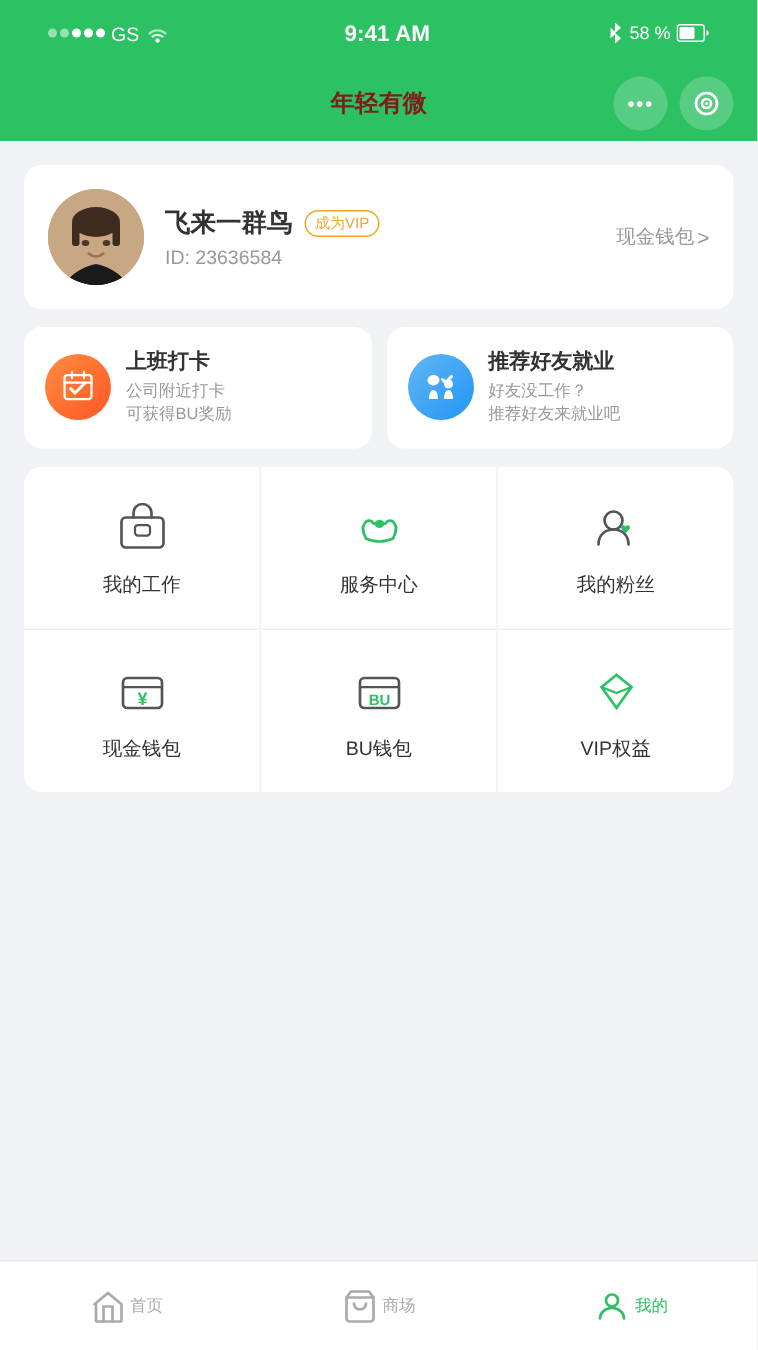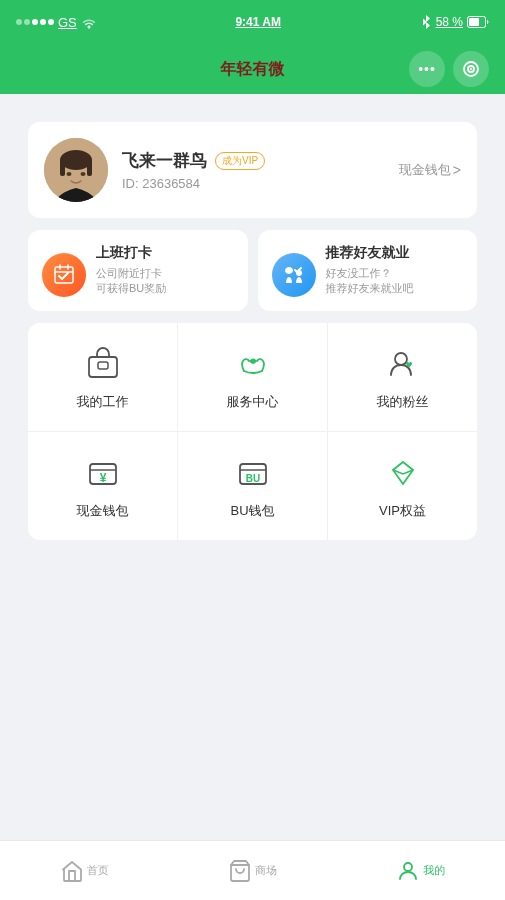--- a/index.html
+++ b/index.html
@@ -13,28 +13,27 @@
       position: relative;
     }
 
     
     .status-bar {
       background: #2cc163;
       height: 44px;
       display: flex;
       align-items: center;
       justify-content: space-between;
-      padding: 0 16px;
+      padding: 0 32px;
       color: white;
       font-size: 13px;
       font-weight: 500;
-      text-decoration: underline;
     }
     .status-left { display: flex; align-items: center; gap: 4px; }
-    .status-center { font-size: 12px; font-weight: 600; }
+    .status-center { font-size: 15px; font-weight: 600; }
     .status-right { display: flex; align-items: center; gap: 4px; font-size: 12px; }
     .signal-dots { display: flex; gap: 2px; align-items: center; }
     .dot { width: 6px; height: 6px; border-radius: 50%; background: white; opacity: 0.5; }
     .dot.active { opacity: 1; }
     .wifi-icon { font-size: 14px; }
     .battery-icon { font-size: 12px; }
 
     
     .header {
       background: #2cc163;
@@ -68,21 +67,21 @@
       color: white;
       font-size: 16px;
       cursor: pointer;
     }
 
     
     .main-content {
       background: #f0f2f5;
       height: calc(900px - 44px - 50px - 60px);
       overflow-y: auto;
-      padding: 28px;
+      padding: 16px;
     }
 
     
     .profile-card {
       background: white;
       border-radius: 12px;
       padding: 16px;
       display: flex;
       align-items: center;
       margin-bottom: 12px;
@@ -145,21 +144,21 @@
       display: flex;
       gap: 10px;
       margin-bottom: 12px;
     }
     .banner-card {
       flex: 1;
       background: white;
       border-radius: 12px;
       padding: 14px;
       display: flex;
-      align-items: flex-end;
+      align-items: center;
       gap: 10px;
       cursor: pointer;
     }
     .banner-icon-wrap {
       width: 44px;
       height: 44px;
       border-radius: 50%;
       display: flex;
       align-items: center;
       justify-content: center;

